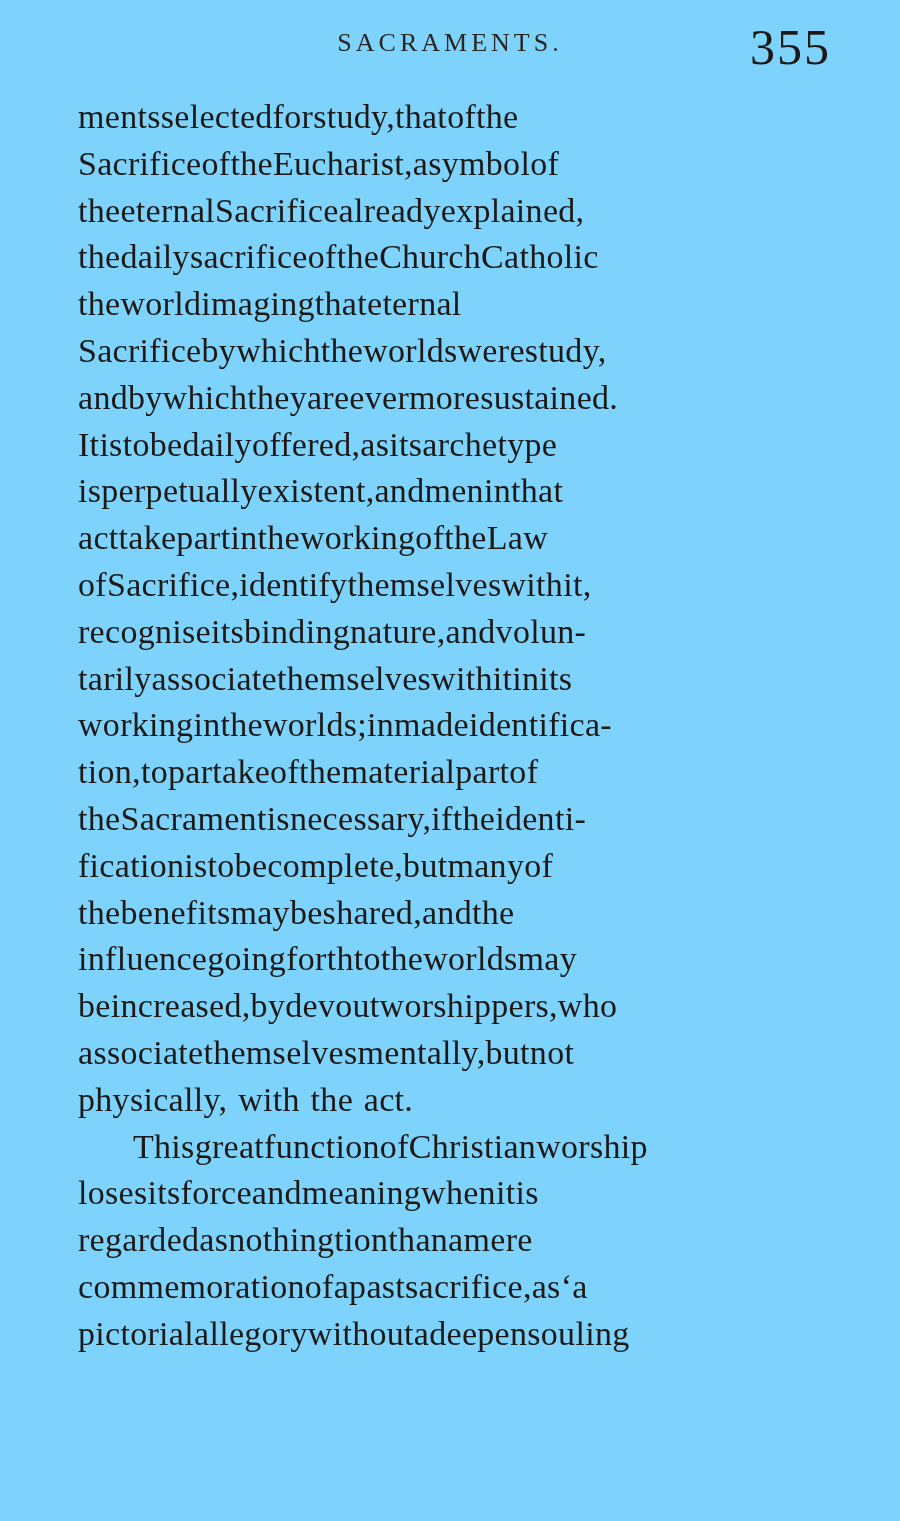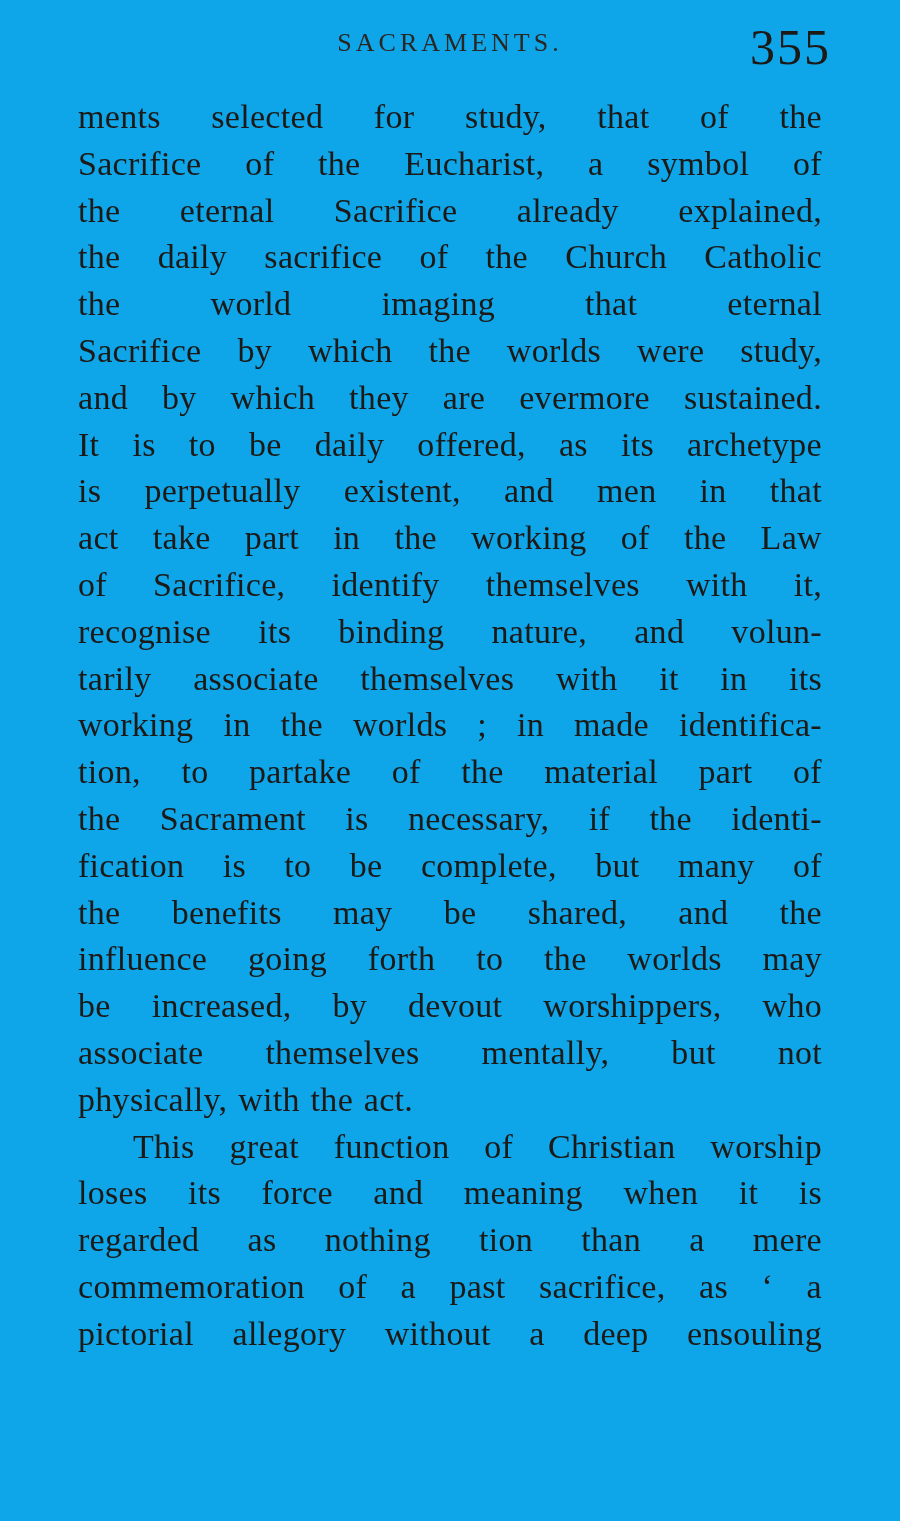--- a/index.html
+++ b/index.html
@@ -47,21 +47,20 @@
     top: 94px;
     left: 78px;
     width: 744px;
   }
   .paragraph {
     margin: 0;
     padding: 0;
   }
   .line {
     display: flex;
-    justify-content: space-between;
     height: 46.8px;
     line-height: 46.8px;
     font-size: 34px;
     letter-spacing: 0.3px;
     white-space: nowrap;
   }
   .line .w {
     display: inline-block;
     line-height: 46.8px;
   }
@@ -70,21 +69,21 @@
     text-align: left;
     word-spacing: 2px;
   }
   .line.indent {
     padding-left: 55px;
   }
 </style>
 </head>
 <body>
 
-<div class="page" style="background: #0ea5e9; color: rgb(28, 25, 22);">
+<div class="page" style="background: #7dd3fc; color: rgb(28, 25, 22);">
   <header class="running-head">
     <span class="head-title">SACRAMENTS.</span>
     <span class="page-number">355</span>
   </header>
   <main class="body-text">
       <div class="paragraph">
         <div class="line">
           <span class="w">ments</span>
           <span class="w">selected</span>
           <span class="w">for</span>

